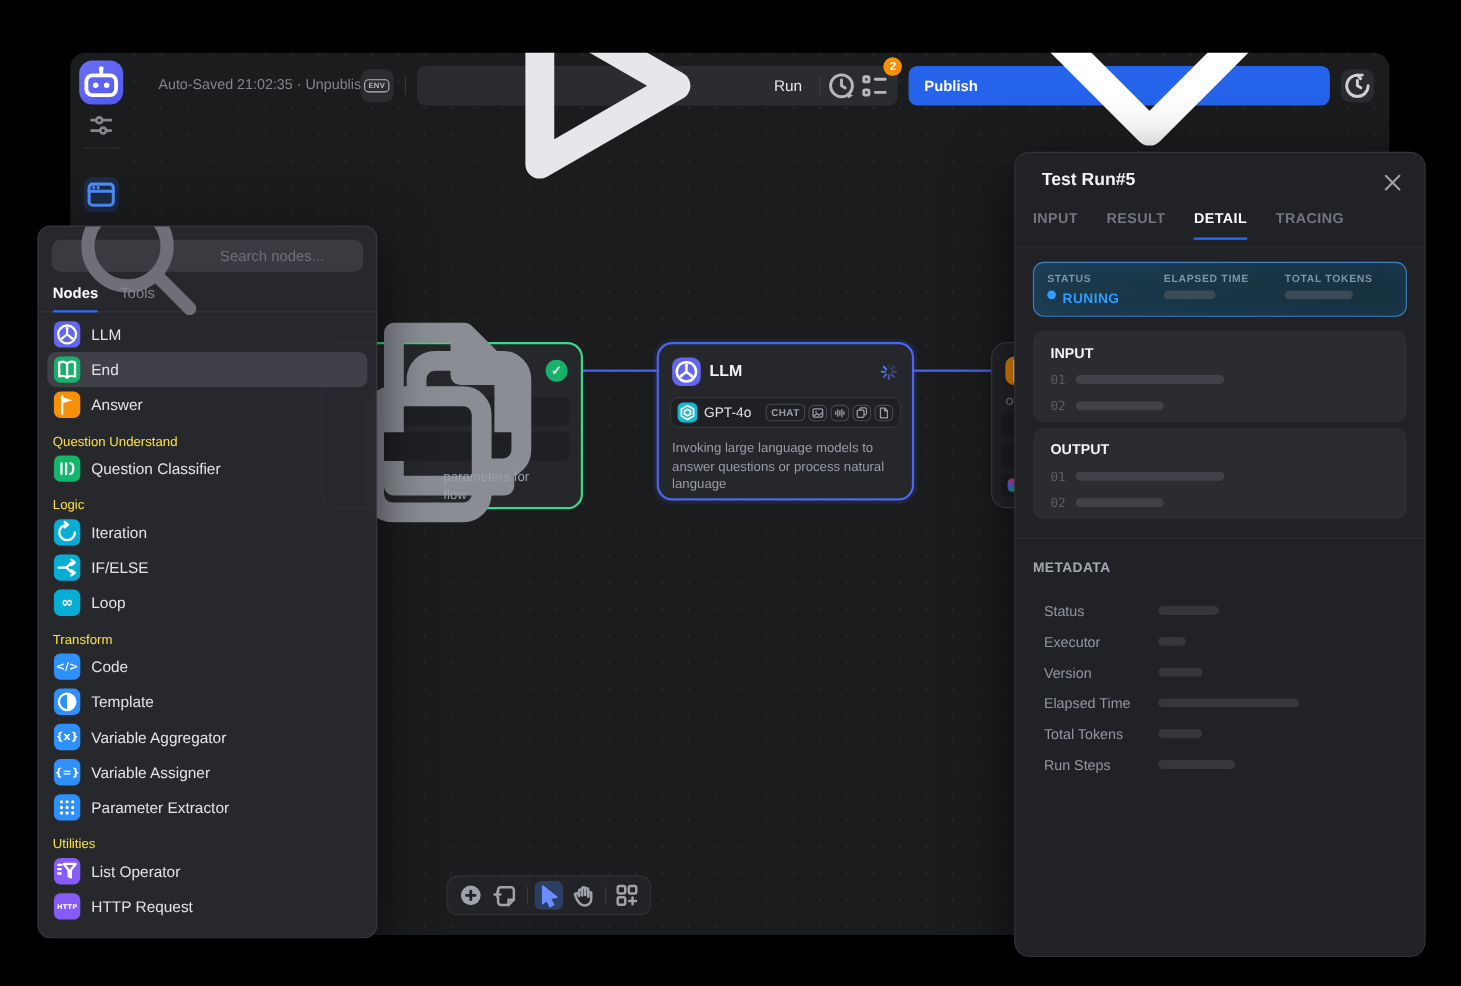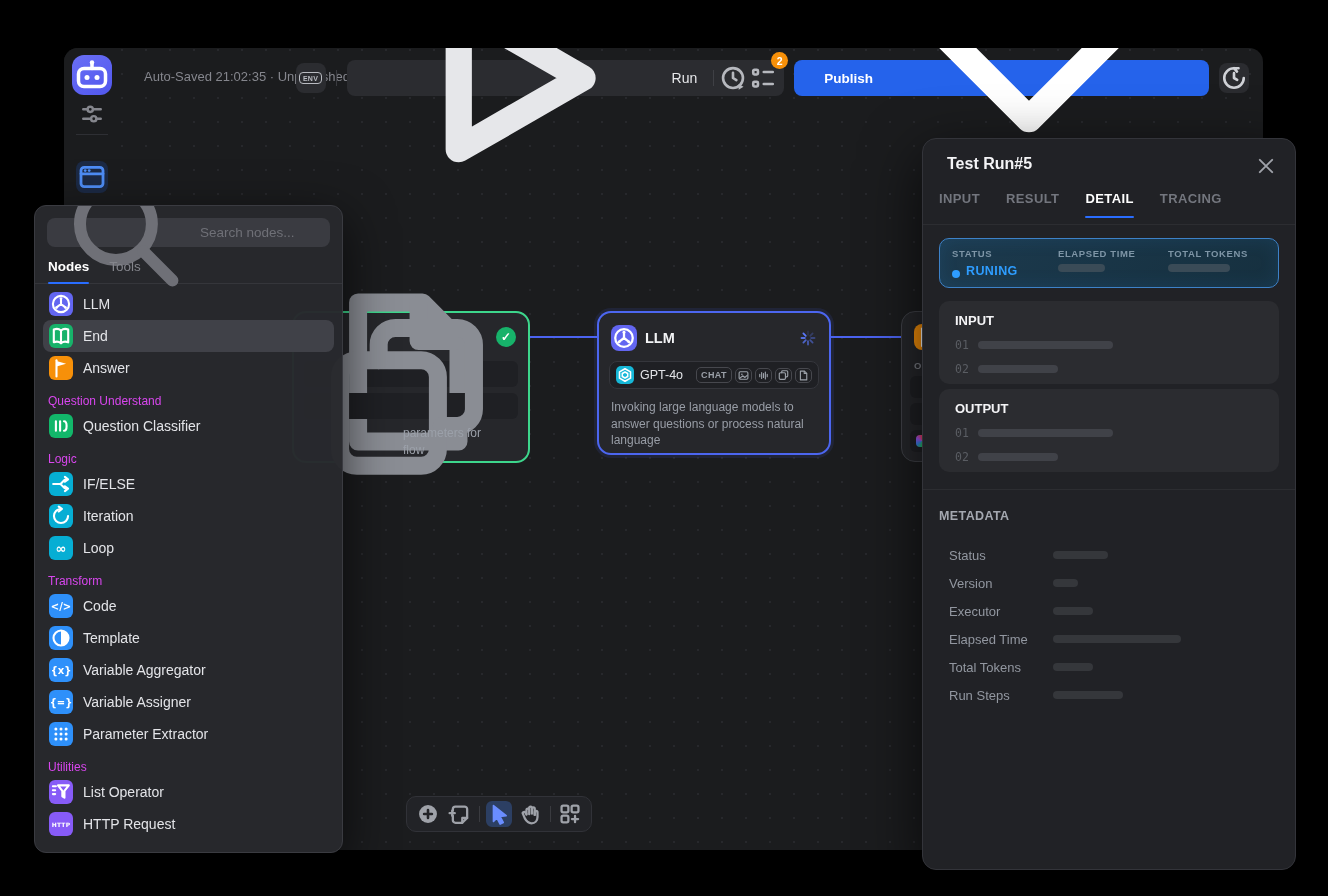--- a/index.html
+++ b/index.html
@@ -44,21 +44,21 @@
   .run-btn svg { width:13px; height:13px; }
   .rg-sep { width:1px; height:16px; background:#3f4045; margin:0 4px; }
   .rg-ic { width:30px; height:30px; display:flex; align-items:center; justify-content:center;
     color:#b6b8be; cursor:pointer; }
   .rg-ic svg { width:15px; height:15px; }
   .badge { position:absolute; top:-8px; right:-4px; min-width:17px; height:17px; border-radius:9px;
     background:#f79009; color:#fff; font-size:10.5px; font-weight:700; display:flex; align-items:center;
     justify-content:center; padding:0 4px; }
   .features-btn { height:36px; padding:0 14px; display:flex; align-items:center; gap:8px; font-size:13.5px; }
   .features-btn svg { width:15px; height:15px; }
-  .publish-btn { height:36px; padding:0 30px; background:#2563eb; color:#fff; font-weight:600;
+  .publish-btn { height:36px; padding:0 14px; background:#2563eb; color:#fff; font-weight:600;
     font-size:13.5px; display:flex; align-items:center; gap:6px; border-radius:8px; cursor:pointer; }
   .publish-btn svg { width:12px; height:12px; }
   .history-btn { width:30px; height:30px; }
   .history-btn svg { width:16px; height:16px; }
 
   
   .node { position:absolute; background:#26272b; border-radius:14px; z-index:1; }
   .start-node { left:172px; top:263px; width:238px; height:152px; border:2px solid #3dd68c; }
   .check-badge { position:absolute; right:12px; top:14px; width:20px; height:20px; border-radius:50%;
     background:#17b26a; color:#fff; font-size:12px; font-weight:700; display:flex; align-items:center;
@@ -129,21 +129,21 @@
   .search-box svg { width:14px; height:14px; flex:none; }
   .search-box input { background:transparent; border:none; outline:none; color:#7dd3fc;
     font-size:13.5px; width:100%; font-family:inherit; }
   .search-box input::placeholder { color:#6f7077; }
   .panel-tabs { display:flex; gap:20px; padding:0 13px; border-bottom:1px solid #35363b; }
   .ptab { font-size:13.5px; padding-bottom:9px; color:#84858c; cursor:pointer; position:relative; }
   .ptab.active { color:#fff; font-weight:700; }
   .ptab.active::after { content:""; position:absolute; left:0; right:0; bottom:-1px; height:2px;
     background:#296dff; border-radius:1px; }
   .plist { padding-top:4px; }
-  .pgroup-header { margin:10px 13px 2px 13px; font-size:12px; color:#d946ef; }
+  .pgroup-header { margin:10px 13px 2px 13px; font-size:12px; color:#fde047; }
   .pitem { margin:0 8px; height:32px; display:flex; align-items:center; gap:10px; padding:0 6px;
     border-radius:8px; cursor:pointer; }
   .pitem.hl { background:#404148; }
   .item-ic { width:24px; height:24px; border-radius:6px; color:#fff; display:flex; flex:none;
     align-items:center; justify-content:center; }
   .item-ic svg { width:14px; height:14px; }
   .item-label { font-size:14px; color:#e3e4e8; }
   .tg { font-weight:700; font-size:10px; font-family:"DejaVu Sans",sans-serif; }
   .tg-http { font-size:6px; letter-spacing:.2px; }
   .tg-inf { font-size:13px; }
@@ -162,21 +162,21 @@
   .tr-tab.active::after { content:""; position:absolute; left:0; right:0; bottom:0; height:2.5px;
     background:#296dff; border-radius:2px; }
   .tr-tabline { position:absolute; left:0; right:0; top:85px; height:1px; background:#2c2d31; }
 
   .status-card { position:absolute; left:16px; right:16px; top:99px; height:50px; border-radius:10px;
     background:linear-gradient(135deg,#1c3a4e,#16303f); border:1px solid #3d82c8;
     box-shadow:inset 0 0 18px rgba(49,130,200,.15); display:flex; padding:9px 12px; gap:0; }
   .sc-col { display:flex; flex-direction:column; gap:5px; }
   .sc-col1 { width:106px; } .sc-col2 { width:110px; }
   .sc-label { font-size:9.5px; font-weight:700; letter-spacing:.6px; color:#7e95a6; }
-  .sc-value { display:flex; align-items:flex-end; gap:6px; font-size:12.5px; font-weight:700;
+  .sc-value { display:flex; align-items:flex-start; gap:6px; font-size:12.5px; font-weight:700;
     color:#2e9dff; letter-spacing:.4px; }
   .sc-dot { width:8px; height:8px; border-radius:50%; background:#2e9dff; }
   .sk { height:8px; border-radius:4px; background:#3e4046; }
   .sk-teal { background:#3a4b57; }
 
   .io-card { position:absolute; left:16px; right:16px; border-radius:10px; background:#2b2c30;
     padding:12px 16px; }
   .io-input { top:162px; height:83px; } .io-output { top:250px; height:83px; }
   .io-title { font-size:13px; font-weight:700; color:#f4f4f6; }
   .io-row { display:flex; align-items:center; gap:9px; margin-top:10px; }
@@ -505,34 +505,34 @@
             <path d="M10 4.8c2.3 0 2.3 6.4 0 6.4"></path>
           </svg>
         </span>
       <span class="item-label">Question Classifier</span>
     </div>
 
     <div class="pgroup-header">Logic</div>
     <div class="pitem">
       <span class="item-ic" style="background: rgb(6, 174, 212);">
           <svg viewBox="0 0 16 16" fill="none" stroke="currentColor" stroke-width="1.4" stroke-linecap="round" stroke-linejoin="round" style="width:100%;height:100%">
+            <path d="M12.7 8A4.7 4.7 0 1 1 8 3.3"></path>
+            <path d="M6.5 1.7L8.6 3.3 6.5 5"></path>
+          </svg>
+        </span>
+      <span class="item-label">Iteration</span>
+    </div>
+    <div class="pitem">
+      <span class="item-ic" style="background: rgb(6, 174, 212);">
+          <svg viewBox="0 0 16 16" fill="none" stroke="currentColor" stroke-width="1.4" stroke-linecap="round" stroke-linejoin="round" style="width:100%;height:100%">
             <path d="M2.8 8h4.3M7.1 8c2.1 0 1.9-3.1 4.6-3.1M7.1 8c2.1 0 1.9 3.1 4.6 3.1"></path>
             <path d="M10.6 3.3l2.1 1.6-2.1 1.6M10.6 9.5l2.1 1.6-2.1 1.6"></path>
           </svg>
         </span>
       <span class="item-label">IF/ELSE</span>
-    </div>
-    <div class="pitem">
-      <span class="item-ic" style="background: rgb(6, 174, 212);">
-          <svg viewBox="0 0 16 16" fill="none" stroke="currentColor" stroke-width="1.4" stroke-linecap="round" stroke-linejoin="round" style="width:100%;height:100%">
-            <path d="M12.7 8A4.7 4.7 0 1 1 8 3.3"></path>
-            <path d="M6.5 1.7L8.6 3.3 6.5 5"></path>
-          </svg>
-        </span>
-      <span class="item-label">Iteration</span>
     </div>
     <div class="pitem">
       <span class="item-ic" style="background: rgb(6, 174, 212);">
           <span class="tg tg-inf">∞</span>
         </span>
       <span class="item-label">Loop</span>
     </div>
 
     <div class="pgroup-header">Transform</div>
     <div class="pitem">
@@ -658,25 +658,25 @@
   </div>
 
   <div class="tr-div"></div>
   <div class="meta-title">METADATA</div>
   <div class="meta-rows">
     <div class="meta-row">
         <span class="meta-label">Status</span>
         <span class="sk"></span>
       </div>
     <div class="meta-row">
+        <span class="meta-label">Executor</span>
+        <span class="sk"></span>
+      </div>
+    <div class="meta-row">
         <span class="meta-label">Version</span>
-        <span class="sk"></span>
-      </div>
-    <div class="meta-row">
-        <span class="meta-label">Executor</span>
         <span class="sk"></span>
       </div>
     <div class="meta-row">
         <span class="meta-label">Elapsed Time</span>
         <span class="sk"></span>
       </div>
     <div class="meta-row">
         <span class="meta-label">Total Tokens</span>
         <span class="sk"></span>
       </div>

